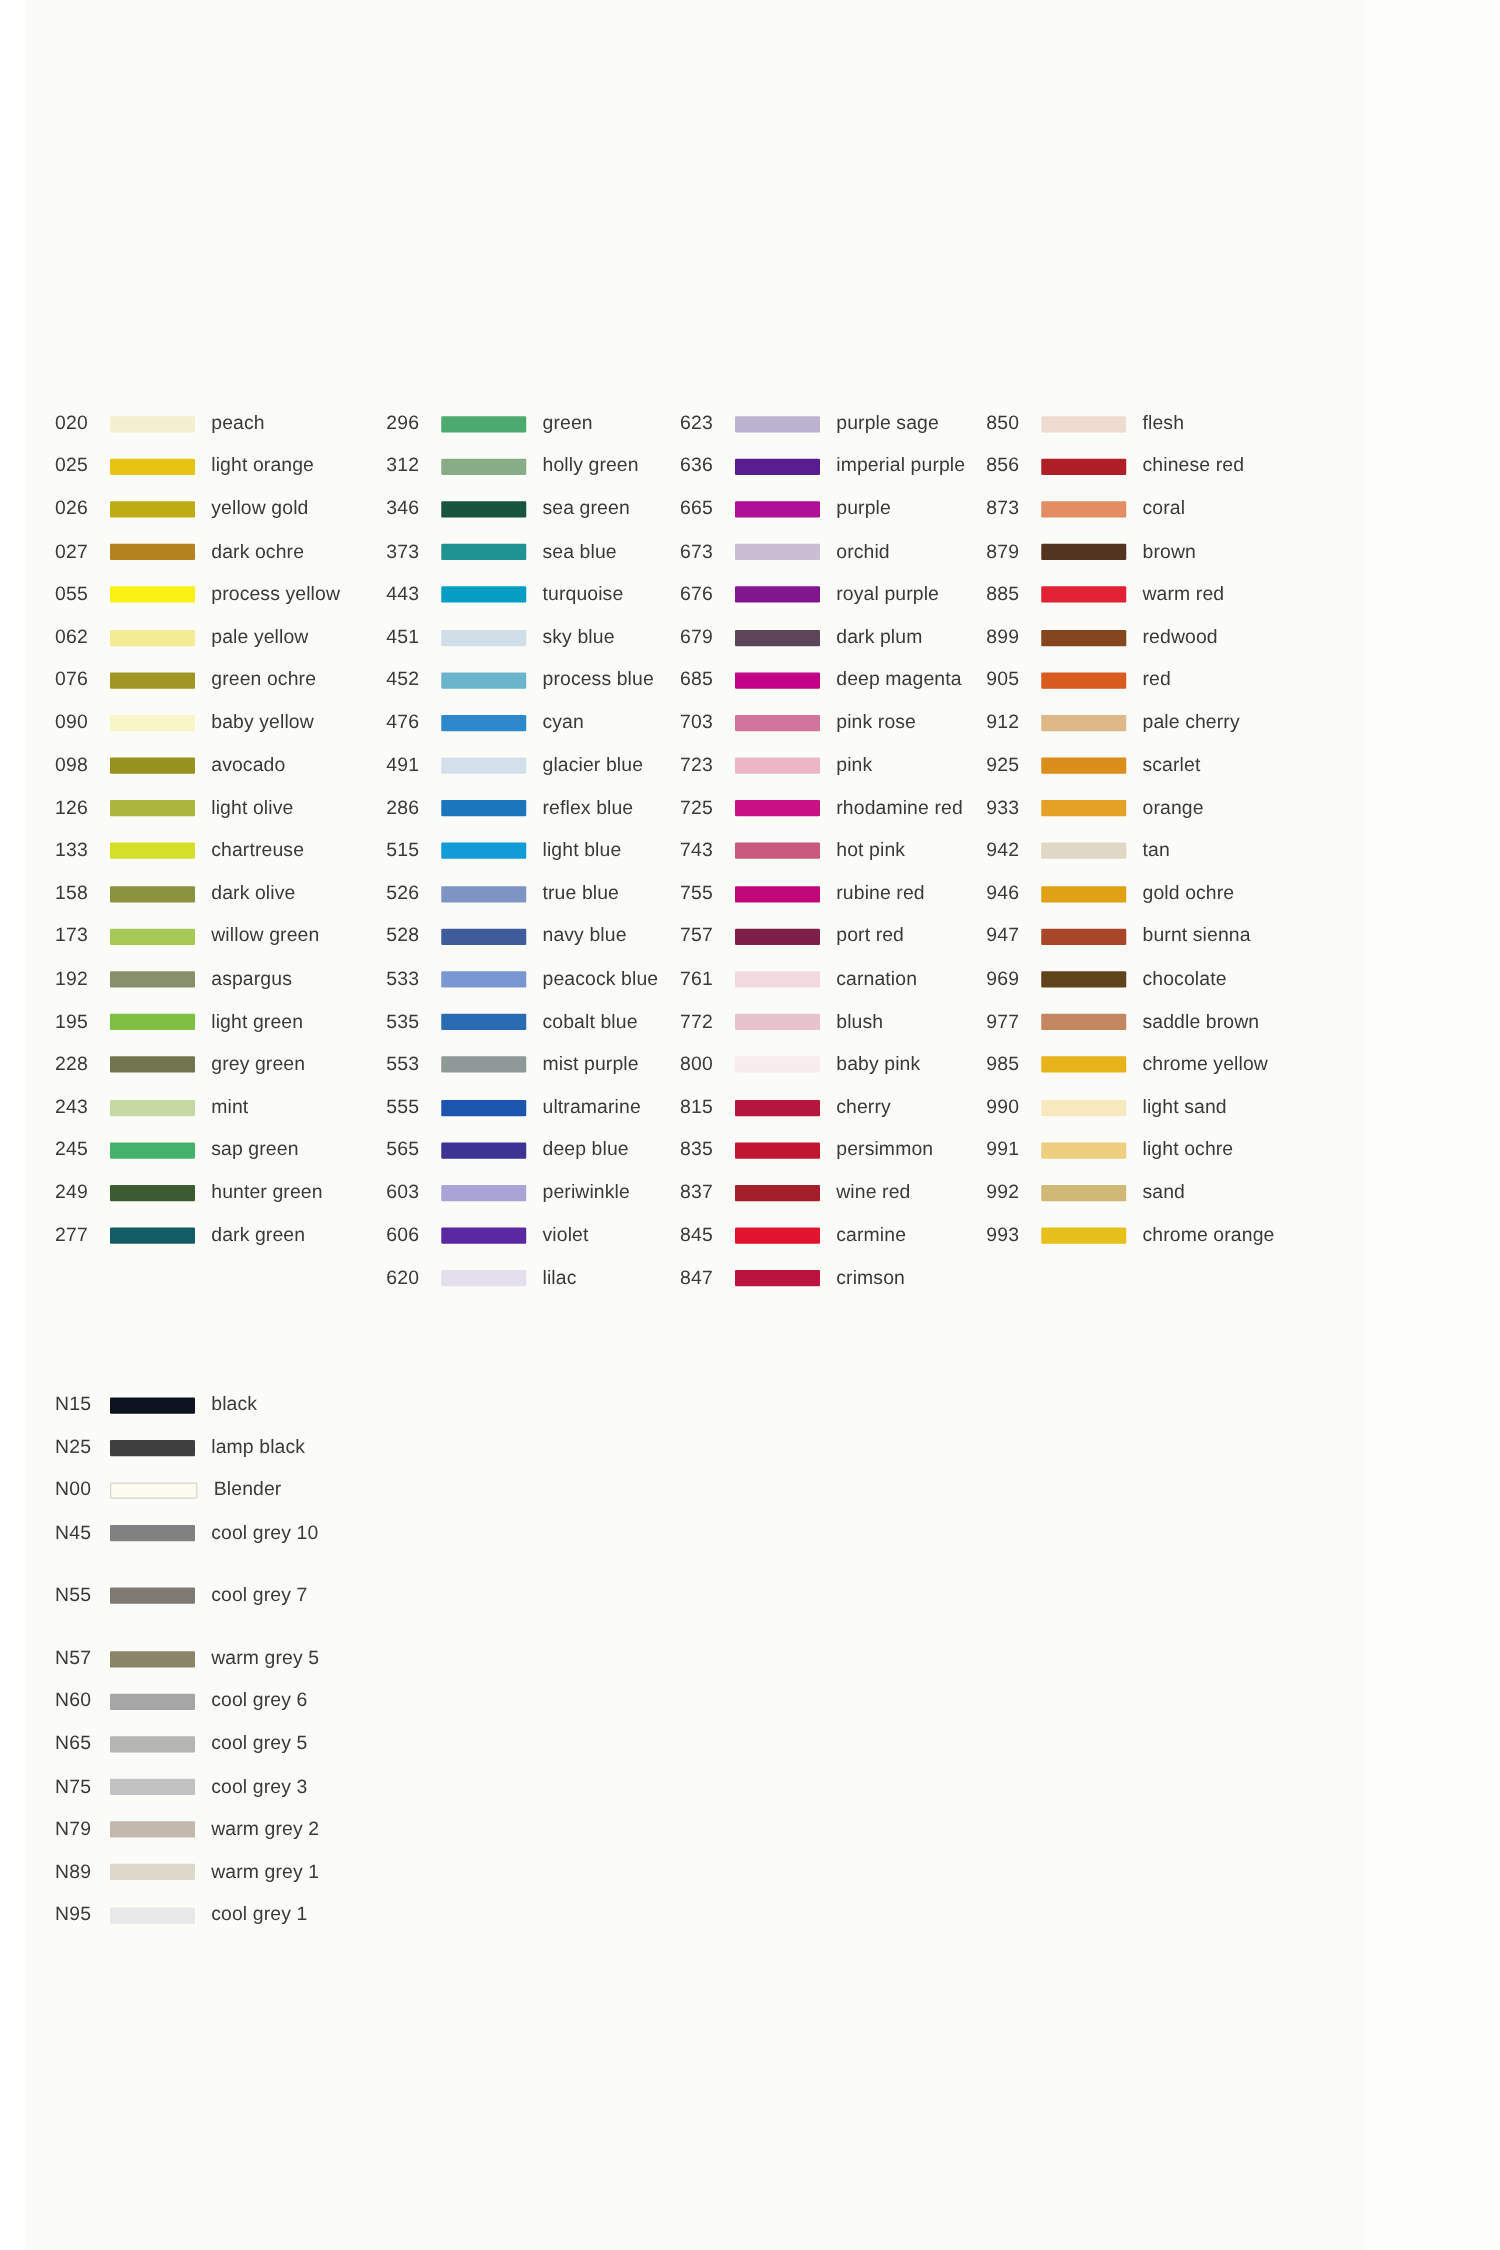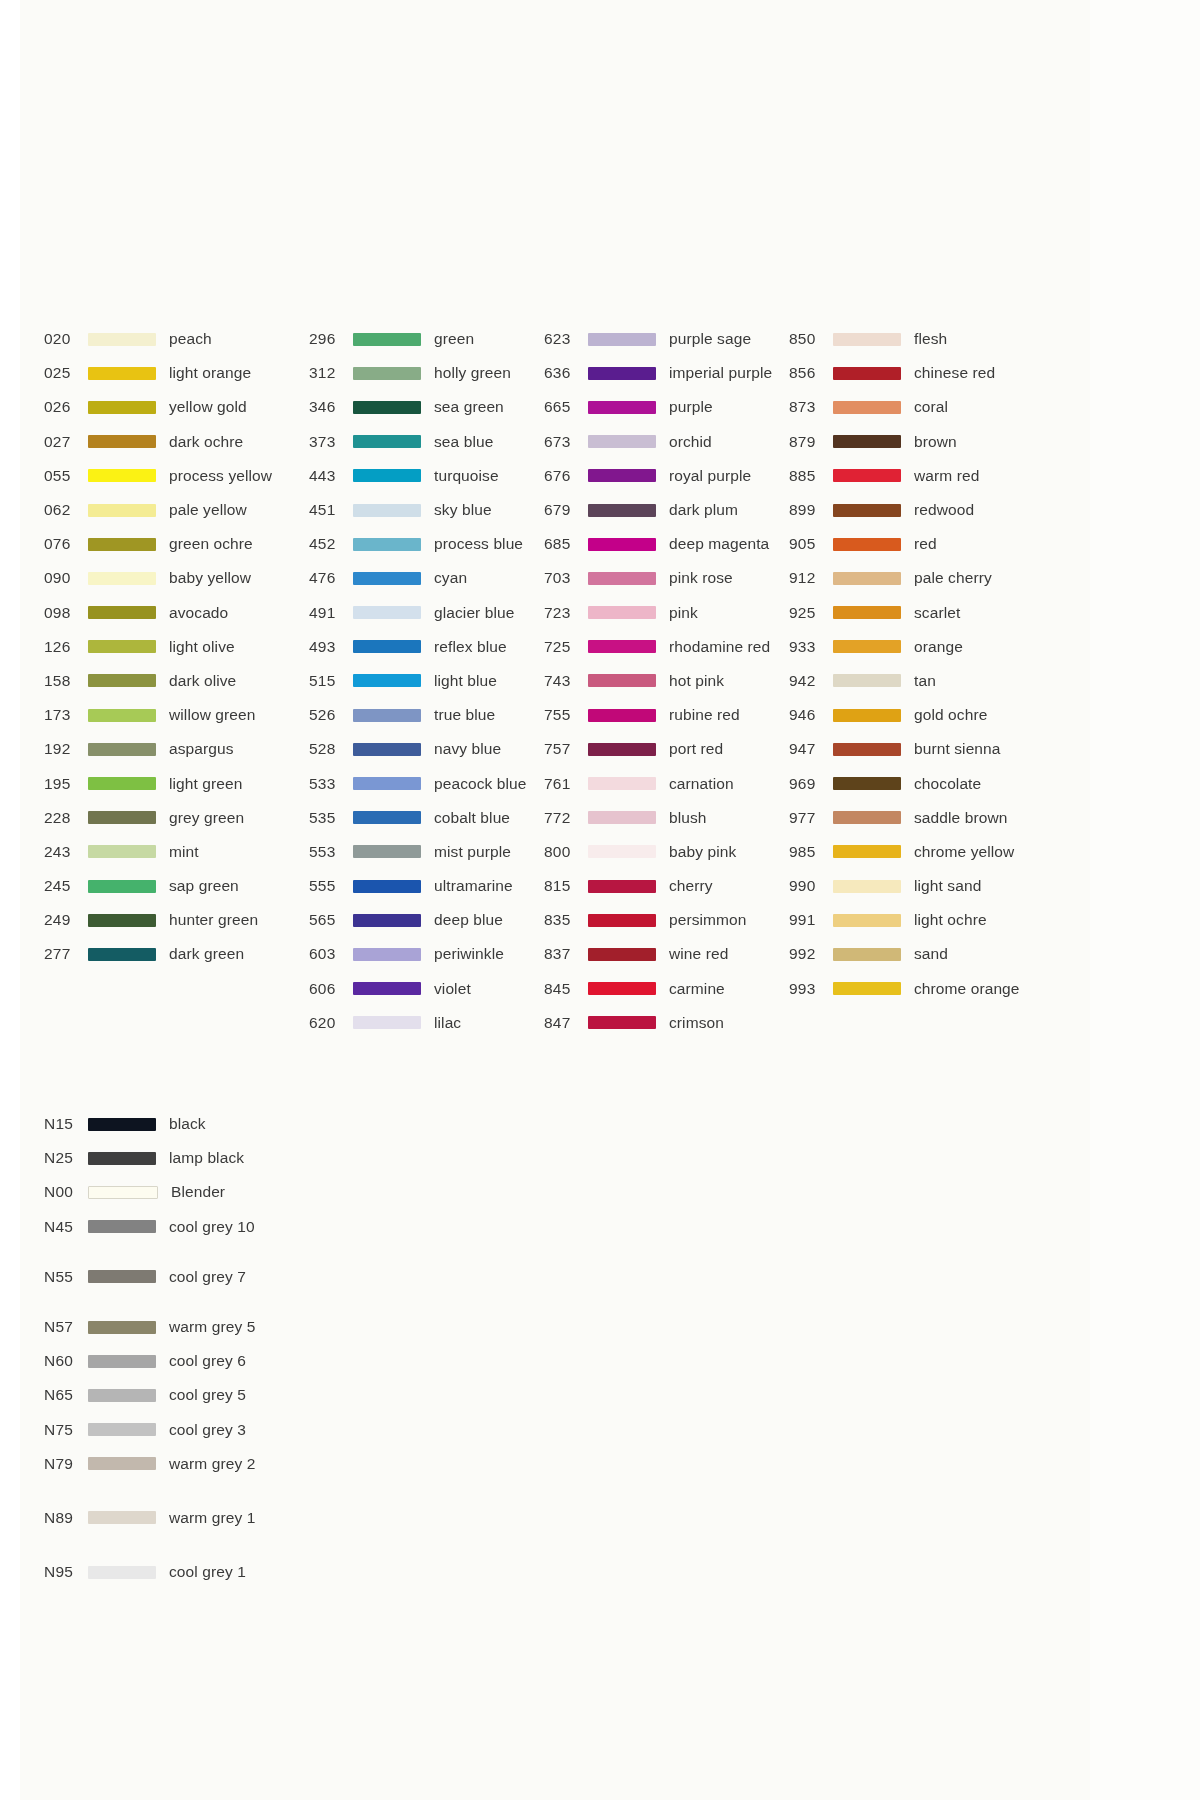--- a/index.html
+++ b/index.html
@@ -88,21 +88,21 @@
     left: 24px;
     top: 1107px;
     width: 1030px;
     display: flex;
     flex-direction: column;
     align-items: flex-start;
   }
   .gcol-1 { width: 265px; }
   .gcol-2 { width: 235px; gap: 16px; }
   .gcol-3 { width: 245px; justify-content: flex-end; }
-  .gcol-4 { width: 250px; gap: 20px; }
+  .gcol-4 { width: 250px; }
 </style>
 </head>
 <body>
 
 <div class="page">
   <div class="sheet">
 
     <div class="chart-main">
       <div class="col col-1">
           <div class="row">
@@ -149,20 +149,25 @@
             <div class="code">098</div>
             <div class="swatch" style="background: rgb(151, 146, 31);"></div>
             <div class="name">avocado</div>
           </div>
           <div class="row">
             <div class="code">126</div>
             <div class="swatch" style="background: rgb(173, 182, 60);"></div>
             <div class="name">light olive</div>
           </div>
           <div class="row">
+            <div class="code">133</div>
+            <div class="swatch" style="background: rgb(212, 224, 40);"></div>
+            <div class="name">chartreuse</div>
+          </div>
+          <div class="row">
             <div class="code">158</div>
             <div class="swatch" style="background: rgb(140, 147, 64);"></div>
             <div class="name">dark olive</div>
           </div>
           <div class="row">
             <div class="code">173</div>
             <div class="swatch" style="background: rgb(167, 202, 86);"></div>
             <div class="name">willow green</div>
           </div>
           <div class="row">
@@ -241,21 +246,21 @@
             <div class="code">476</div>
             <div class="swatch" style="background: rgb(45, 136, 204);"></div>
             <div class="name">cyan</div>
           </div>
           <div class="row">
             <div class="code">491</div>
             <div class="swatch" style="background: rgb(211, 224, 236);"></div>
             <div class="name">glacier blue</div>
           </div>
           <div class="row">
-            <div class="code">493</div>
+            <div class="code">286</div>
             <div class="swatch" style="background: rgb(27, 118, 189);"></div>
             <div class="name">reflex blue</div>
           </div>
           <div class="row">
             <div class="code">515</div>
             <div class="swatch" style="background: rgb(17, 155, 215);"></div>
             <div class="name">light blue</div>
           </div>
           <div class="row">
             <div class="code">526</div>

